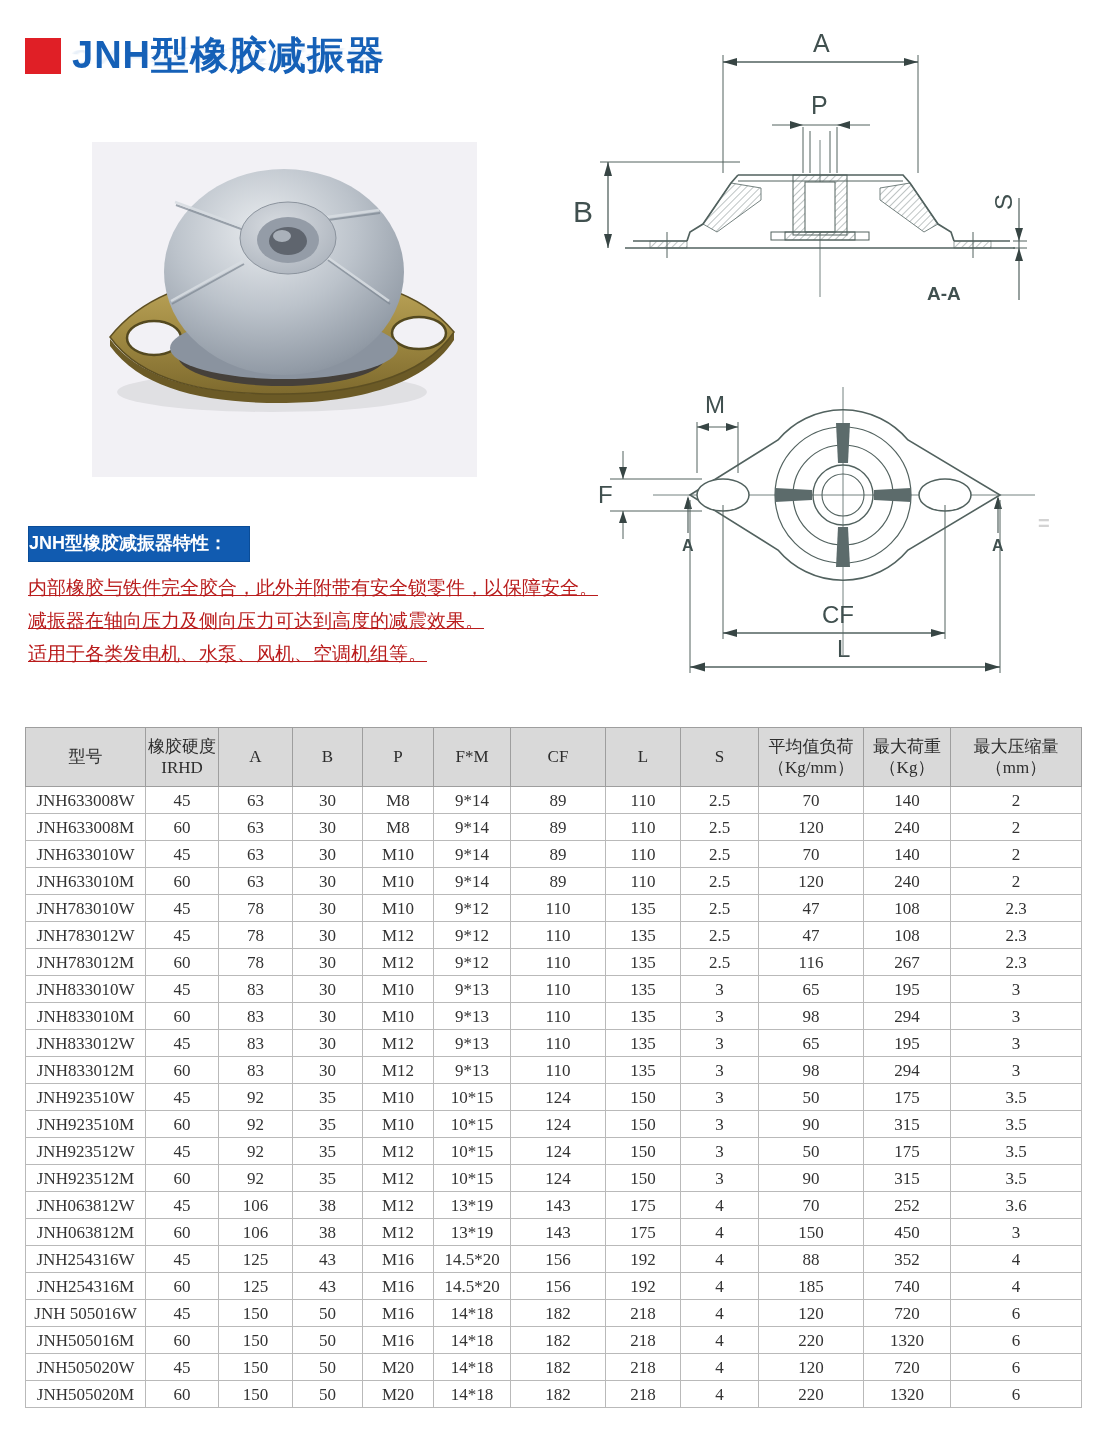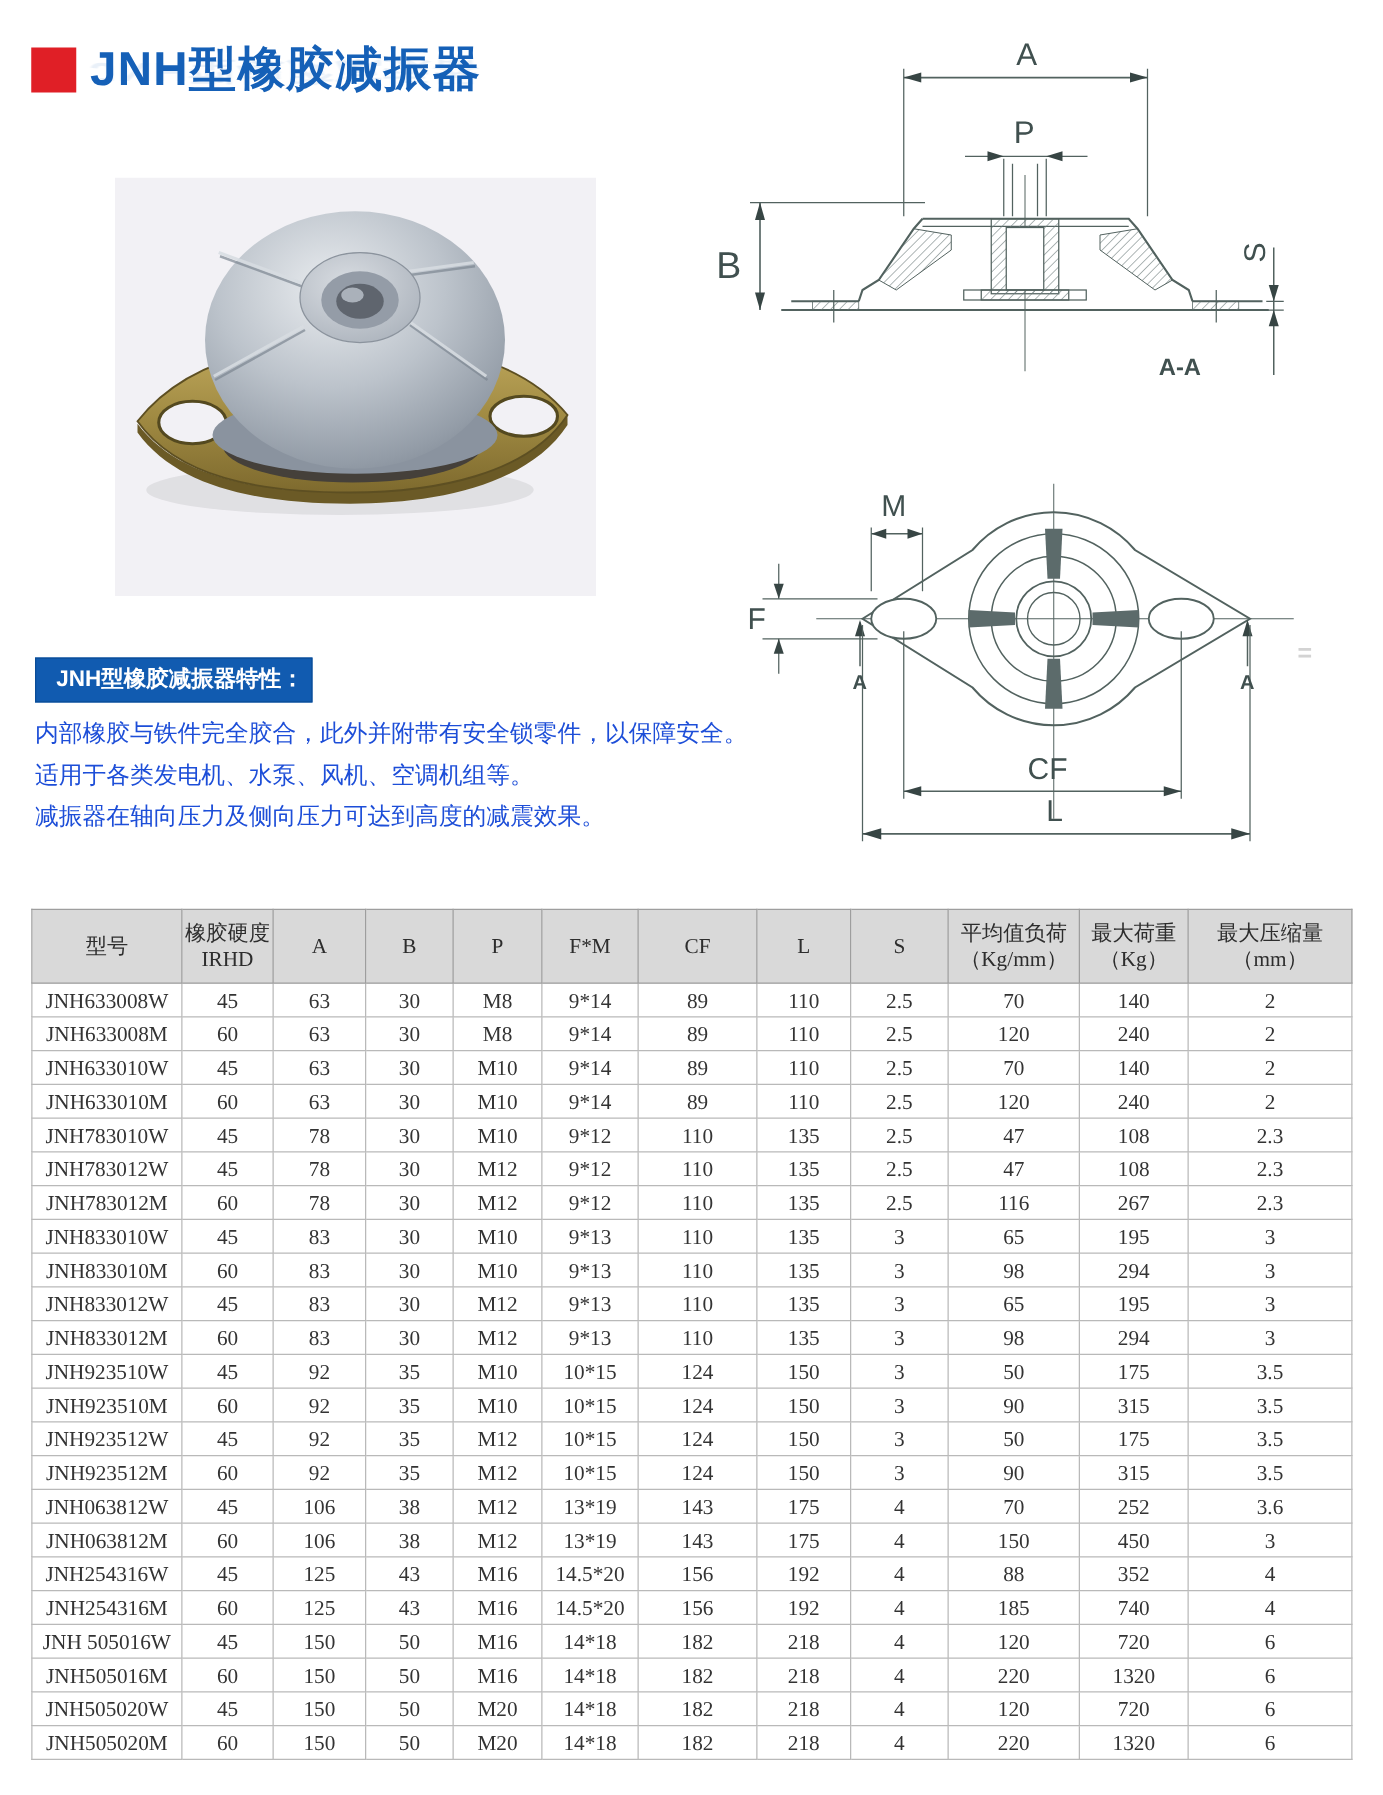--- a/index.html
+++ b/index.html
@@ -18,24 +18,24 @@
   
   .photo-svg{position:absolute;left:92px;top:142px;}
   .side-svg{position:absolute;left:555px;top:10px;}
   .top-svg{position:absolute;left:590px;top:365px;}
   .equals-mark{position:absolute;left:1038px;top:512px;font-size:20px;font-weight:bold;color:#d3d3d3;}
   .dim-label{fill:#40504f;font-family:"Liberation Sans",sans-serif;}
   
   .features-banner{
     position:absolute;left:28px;top:526px;width:222px;height:36px;box-sizing:border-box;
     background:#115bb0;border:1px solid #0a4c97;color:#ffffff;font-size:18px;font-weight:bold;
-    line-height:33px;padding-left:16px;white-space:nowrap;
+    line-height:33px;padding-left:0;white-space:nowrap;
   }
   .features-text{position:absolute;left:28px;top:571px;width:580px;}
-  .features-text p{margin:0;font-size:19px;line-height:33px;color:#1d4ed8;}
+  .features-text p{margin:0;font-size:19px;line-height:33px;color:#b91c1c;text-decoration:underline;}
   
   .spec-table{
     position:absolute;left:25px;top:727px;width:1056px;
     border-collapse:collapse;table-layout:fixed;border:1px solid #8d8d8d;font-family:Liberation Serif, serif;
   }
   .spec-table th{
     background:#d9d9d9;font-size:17px;font-weight:normal;color:#2d2d2d;
     border:1px solid #9e9e9e;height:58px;padding:0;text-align:center;line-height:1.25;
   }
   .spec-table td{
@@ -217,22 +217,22 @@
     <text class="dim-label" x="402" y="186" font-size="16" font-weight="bold">A</text>
     <text class="dim-label" x="232" y="258" font-size="24">CF</text>
     <text class="dim-label" x="247" y="292" font-size="24">L</text>
   </svg>
 
   <div class="equals-mark">=</div>
 
   <div class="features-banner">JNH型橡胶减振器特性：</div>
   <div class="features-text">
     <p>内部橡胶与铁件完全胶合，此外并附带有安全锁零件，以保障安全。</p>
+    <p>减振器在轴向压力及侧向压力可达到高度的减震效果。</p>
     <p>适用于各类发电机、水泵、风机、空调机组等。</p>
-    <p>减振器在轴向压力及侧向压力可达到高度的减震效果。</p>
   </div>
 
   <table class="spec-table">
     <colgroup>
       <col style="width:120px">
         <col style="width:73px">
         <col style="width:74px">
         <col style="width:70px">
       <col style="width:71px">
         <col style="width:77px">

